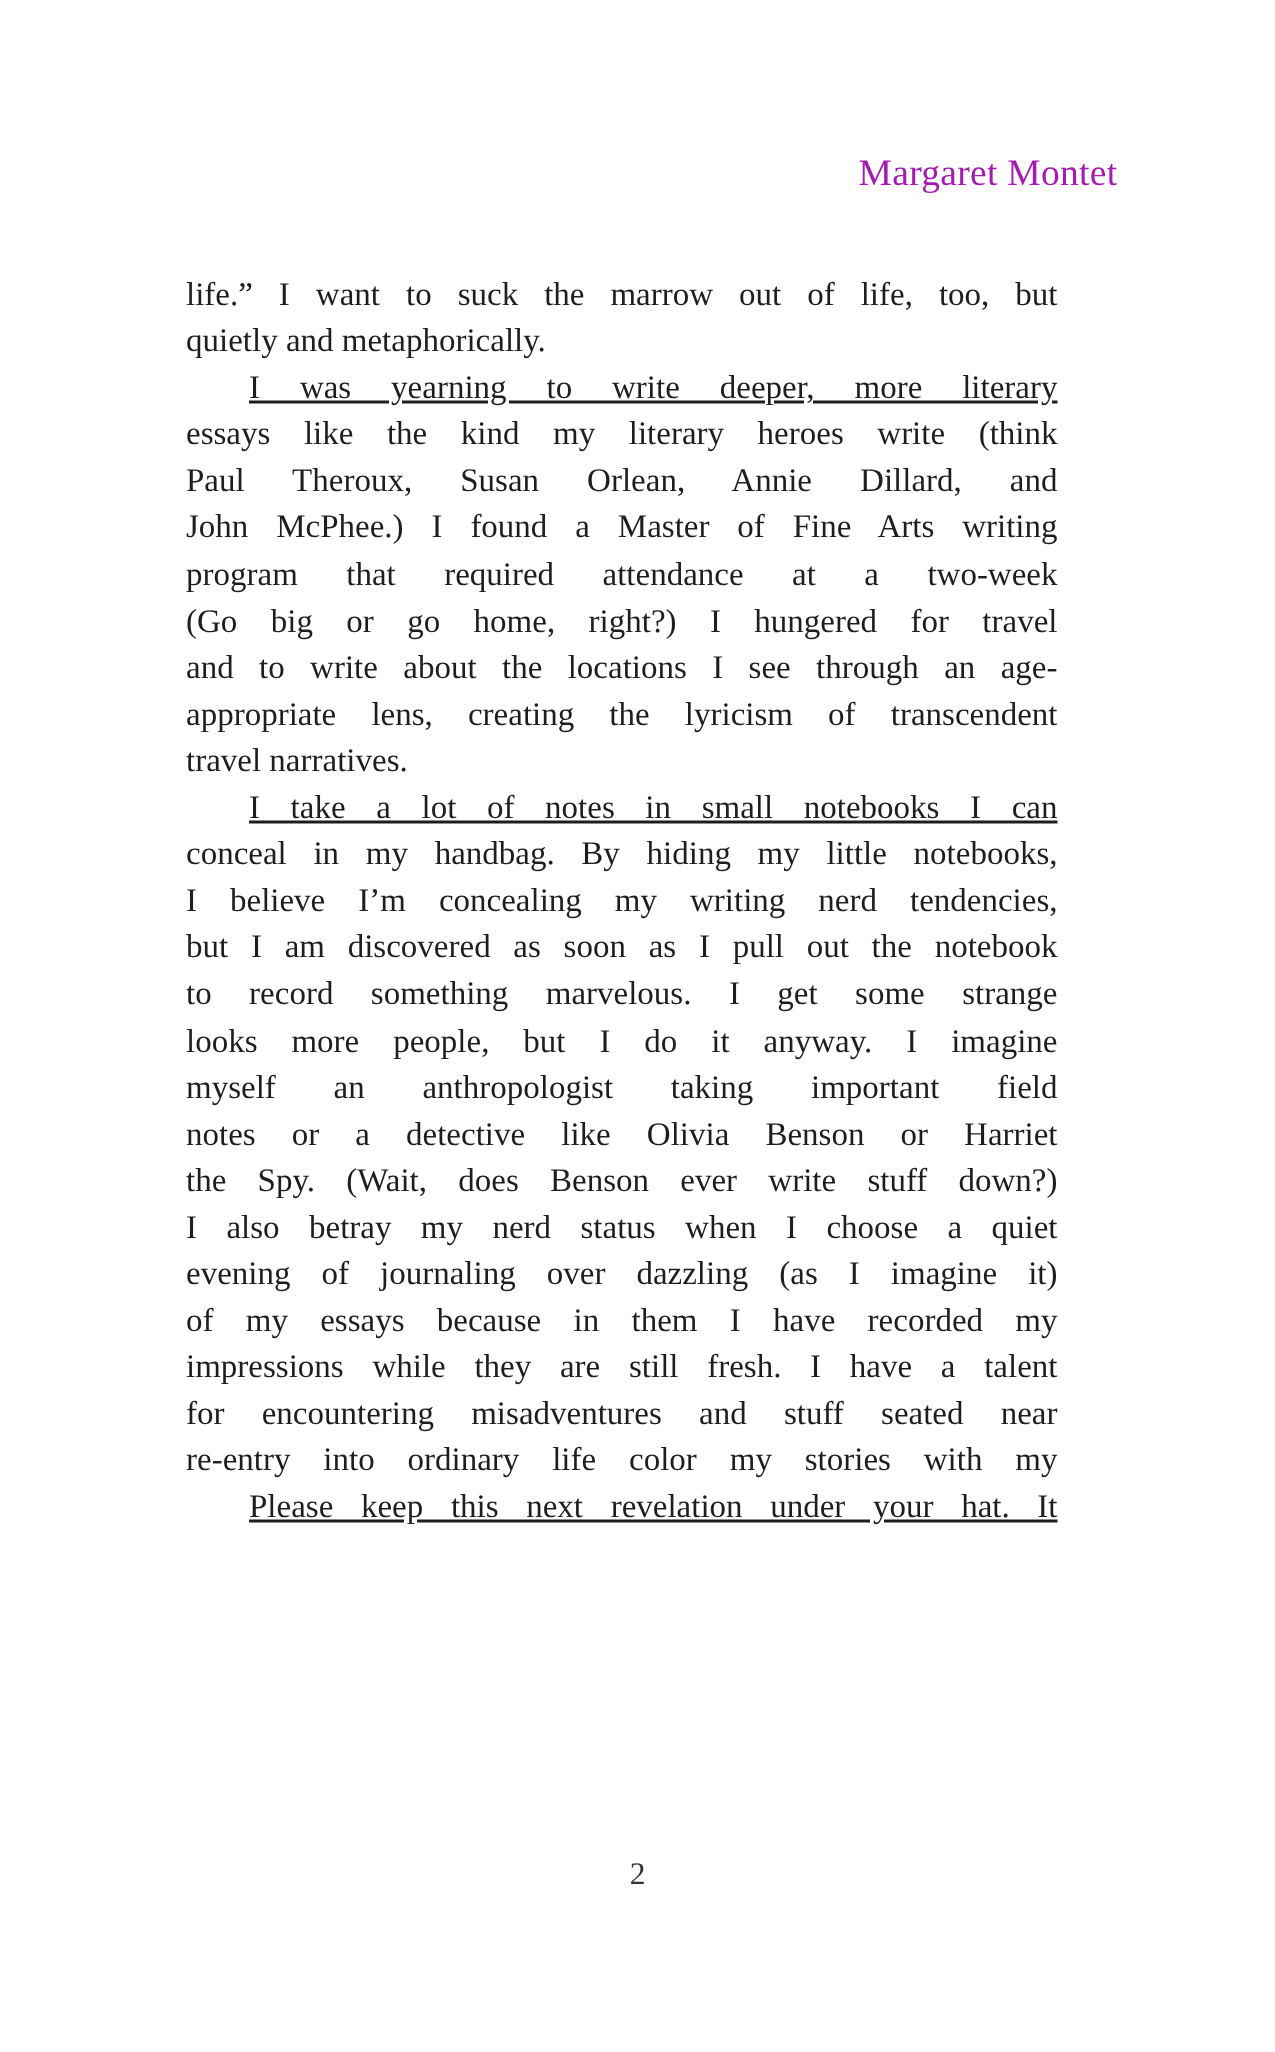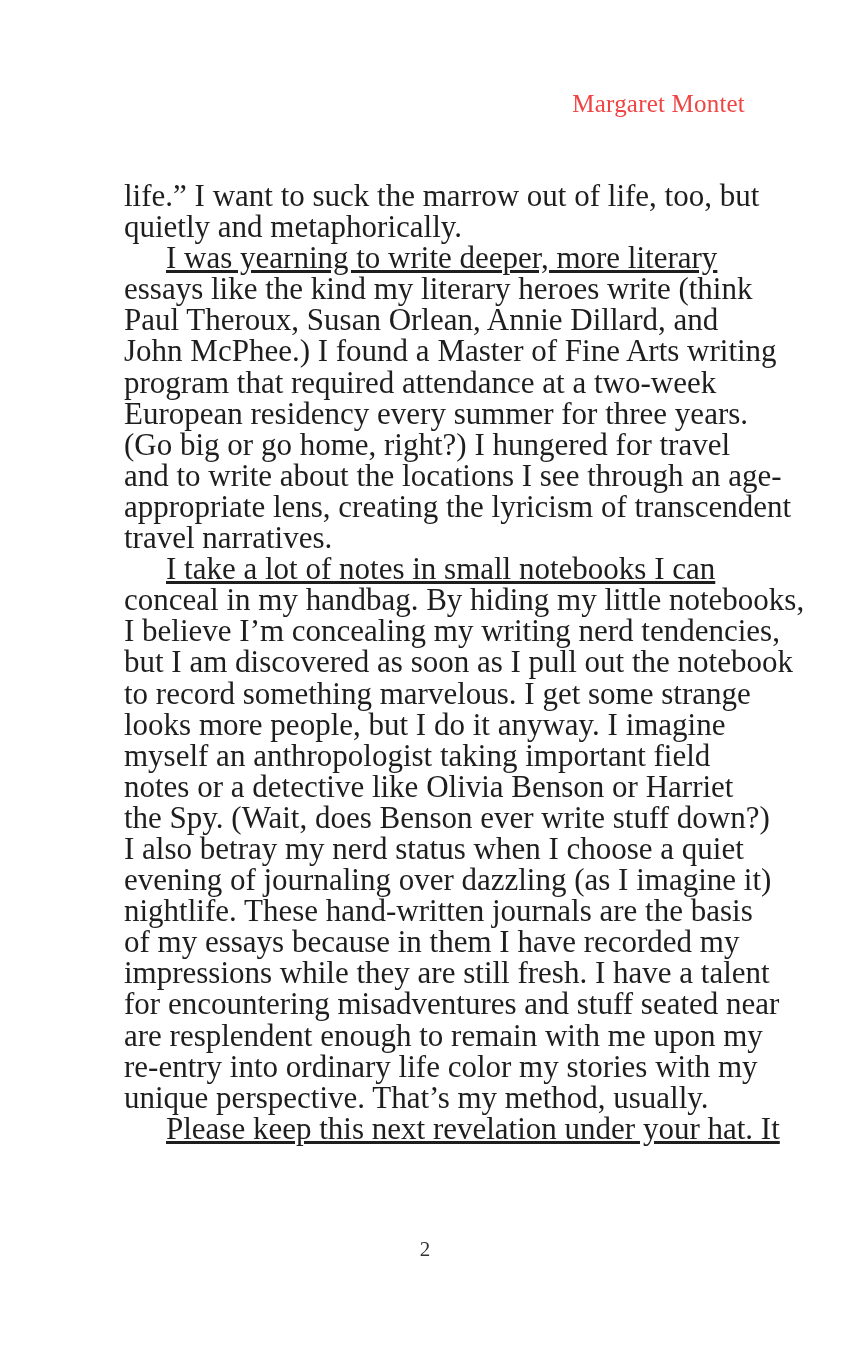--- a/index.html
+++ b/index.html
@@ -10,33 +10,33 @@
     body {
       width: 850px;
       height: 1368px;
       position: relative;
       overflow: hidden;
       font-family: "Liberation Serif", "DejaVu Serif", serif;
       color: #1e1e1e;
     }
     .running-header {
       position: absolute;
-      top: 88px;
+      top: 100px;
       right: 105px;
       font-size: 25px;
       line-height: 32px;
-      color: #ef4444;
+      color: #a21caf;
       letter-spacing: 0.2px;
     }
     .body-text {
       position: absolute;
       top: 180px;
       left: 124px;
       width: 581px;
-      font-size: 31px;
+      font-size: 22px;
     }
     .line {
       height: 31.1px;
       line-height: 31.1px;
       white-space: nowrap;
       text-align: justify;
       text-align-last: justify;
       overflow: visible;
     }
     .line.last {
@@ -69,46 +69,42 @@
       <div class="line">life.” I want to suck the marrow out of life, too, but</div>
       <div class="line last">quietly and metaphorically.</div>
     </div>
 
     <div>
       <div class="line indent">I was yearning to write deeper, more literary</div>
       <div class="line">essays like the kind my literary heroes write (think</div>
       <div class="line">Paul Theroux, Susan Orlean, Annie Dillard, and</div>
       <div class="line">John McPhee.) I found a Master of Fine Arts writing</div>
       <div class="line">program that required attendance at a two-week</div>
-      <div class="line">European residency every summer for three years.</div>
       <div class="line">(Go big or go home, right?) I hungered for travel</div>
       <div class="line">and to write about the locations I see through an age-</div>
       <div class="line">appropriate lens, creating the lyricism of transcendent</div>
       <div class="line last">travel narratives.</div>
     </div>
 
     <div>
       <div class="line indent">I take a lot of notes in small notebooks I can</div>
       <div class="line">conceal in my handbag. By hiding my little notebooks,</div>
       <div class="line">I believe I’m concealing my writing nerd tendencies,</div>
       <div class="line">but I am discovered as soon as I pull out the notebook</div>
       <div class="line">to record something marvelous. I get some strange</div>
       <div class="line">looks more people, but I do it anyway. I imagine</div>
       <div class="line">myself an anthropologist taking important field</div>
       <div class="line">notes or a detective like Olivia Benson or Harriet</div>
       <div class="line">the Spy. (Wait, does Benson ever write stuff down?)</div>
       <div class="line">I also betray my nerd status when I choose a quiet</div>
       <div class="line">evening of journaling over dazzling (as I imagine it)</div>
-      <div class="line">nightlife. These hand-written journals are the basis</div>
       <div class="line">of my essays because in them I have recorded my</div>
       <div class="line">impressions while they are still fresh. I have a talent</div>
       <div class="line">for encountering misadventures and stuff seated near</div>
-      <div class="line">are resplendent enough to remain with me upon my</div>
       <div class="line">re-entry into ordinary life color my stories with my</div>
-      <div class="line last">unique perspective. That’s my method, usually.</div>
     </div>
 
     <div>
       <div class="line indent">Please keep this next revelation under your hat. It</div>
     </div>
   </div>
 
   <div class="page-number">2</div>
 </div>
 

